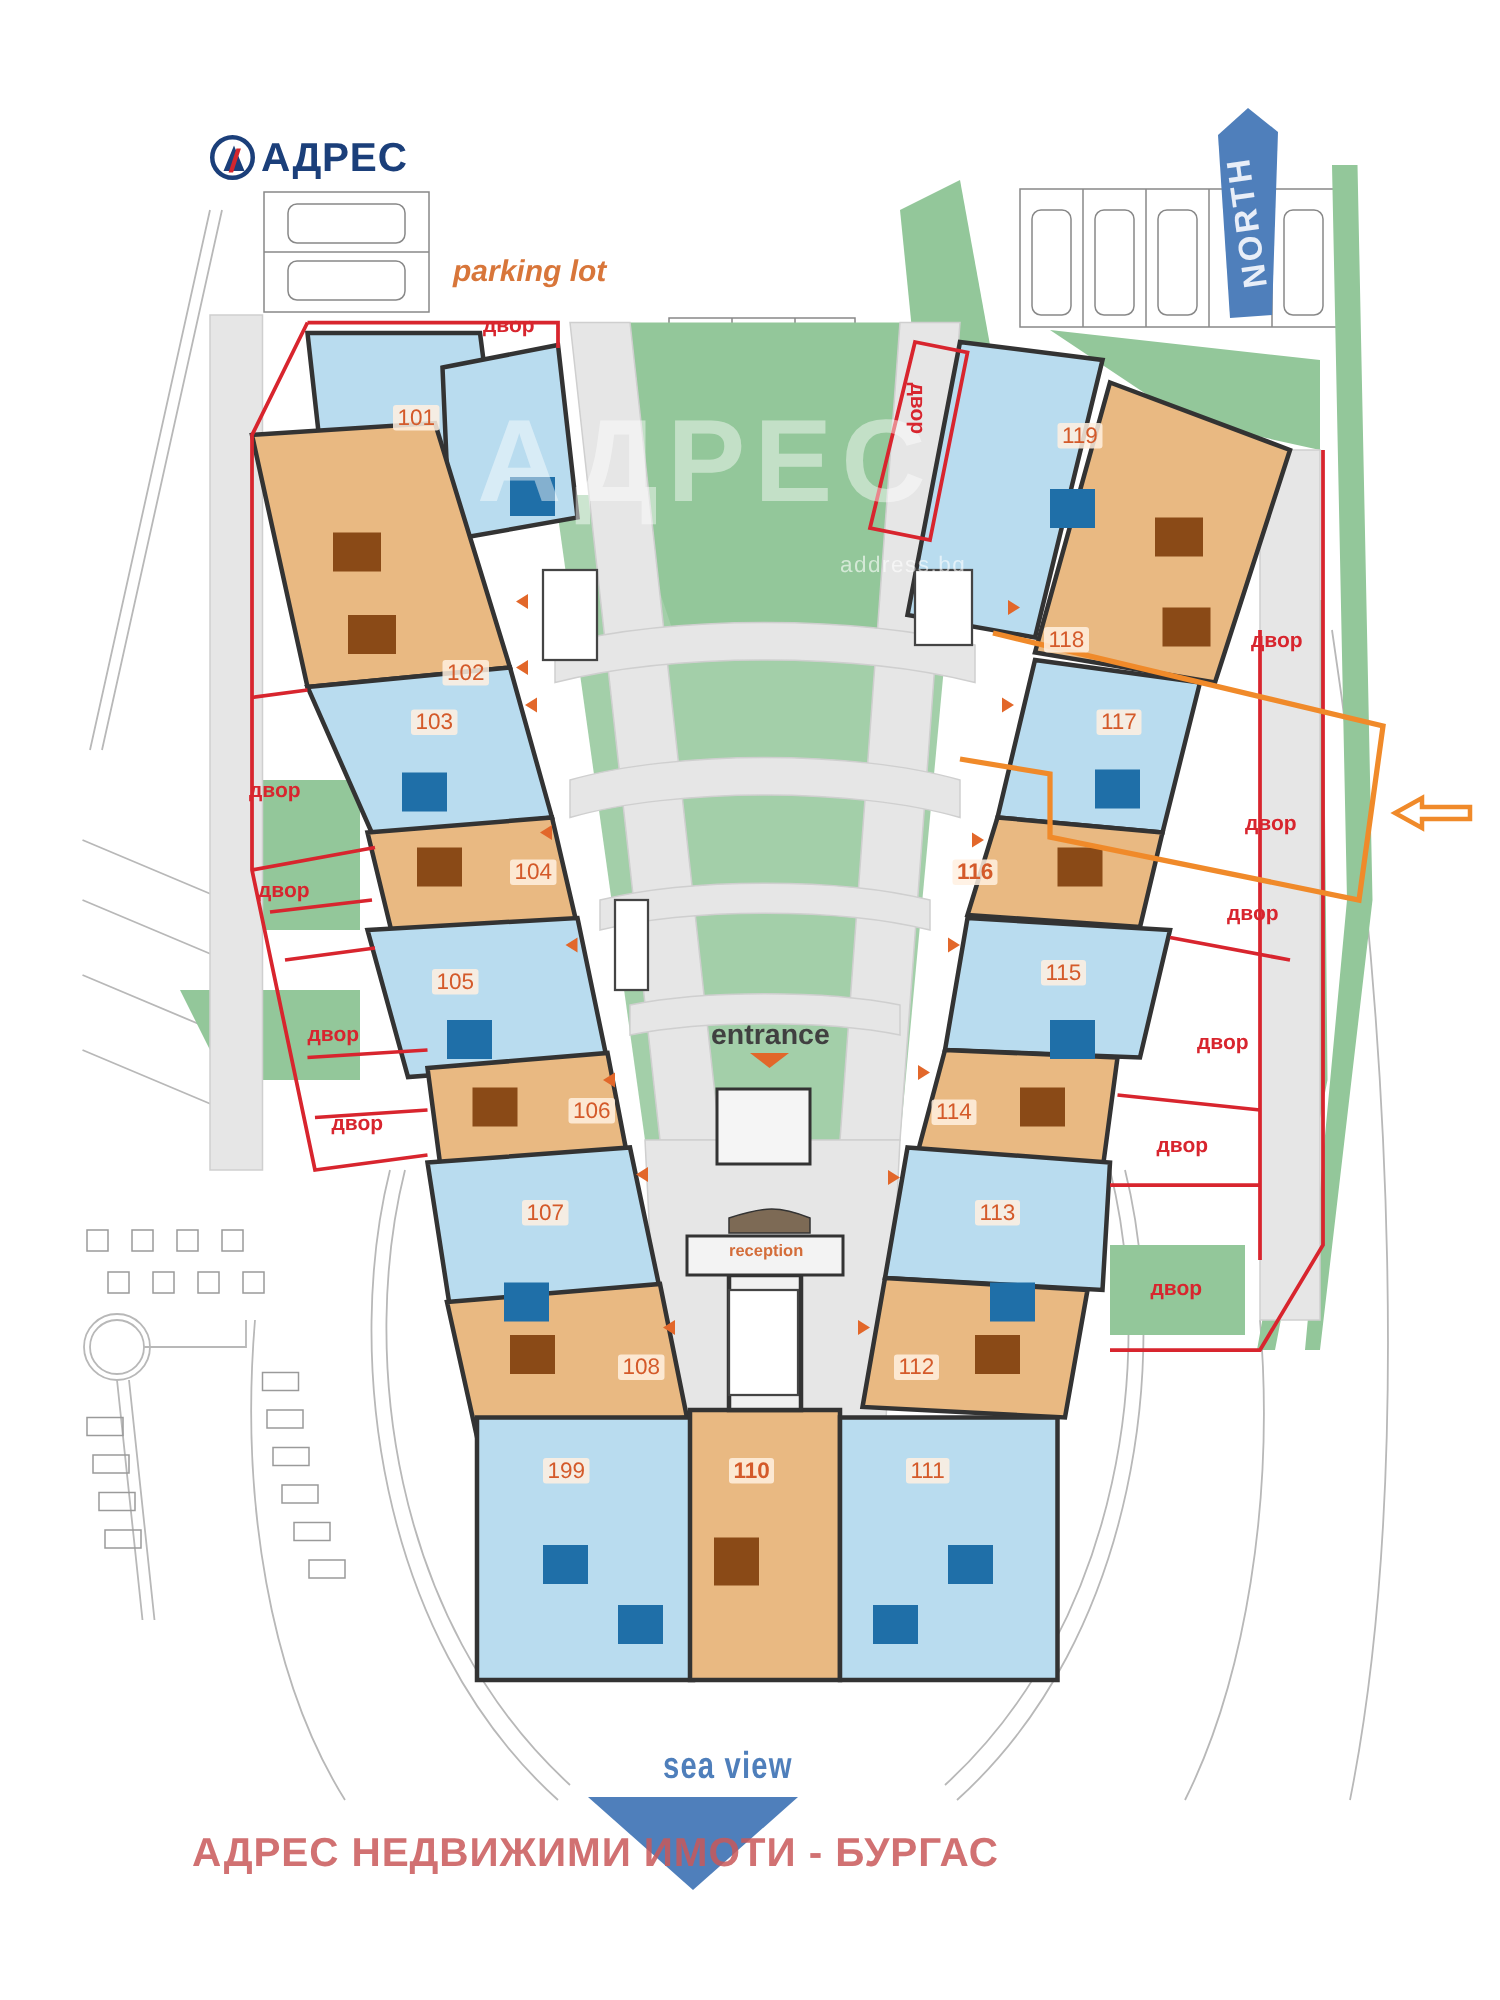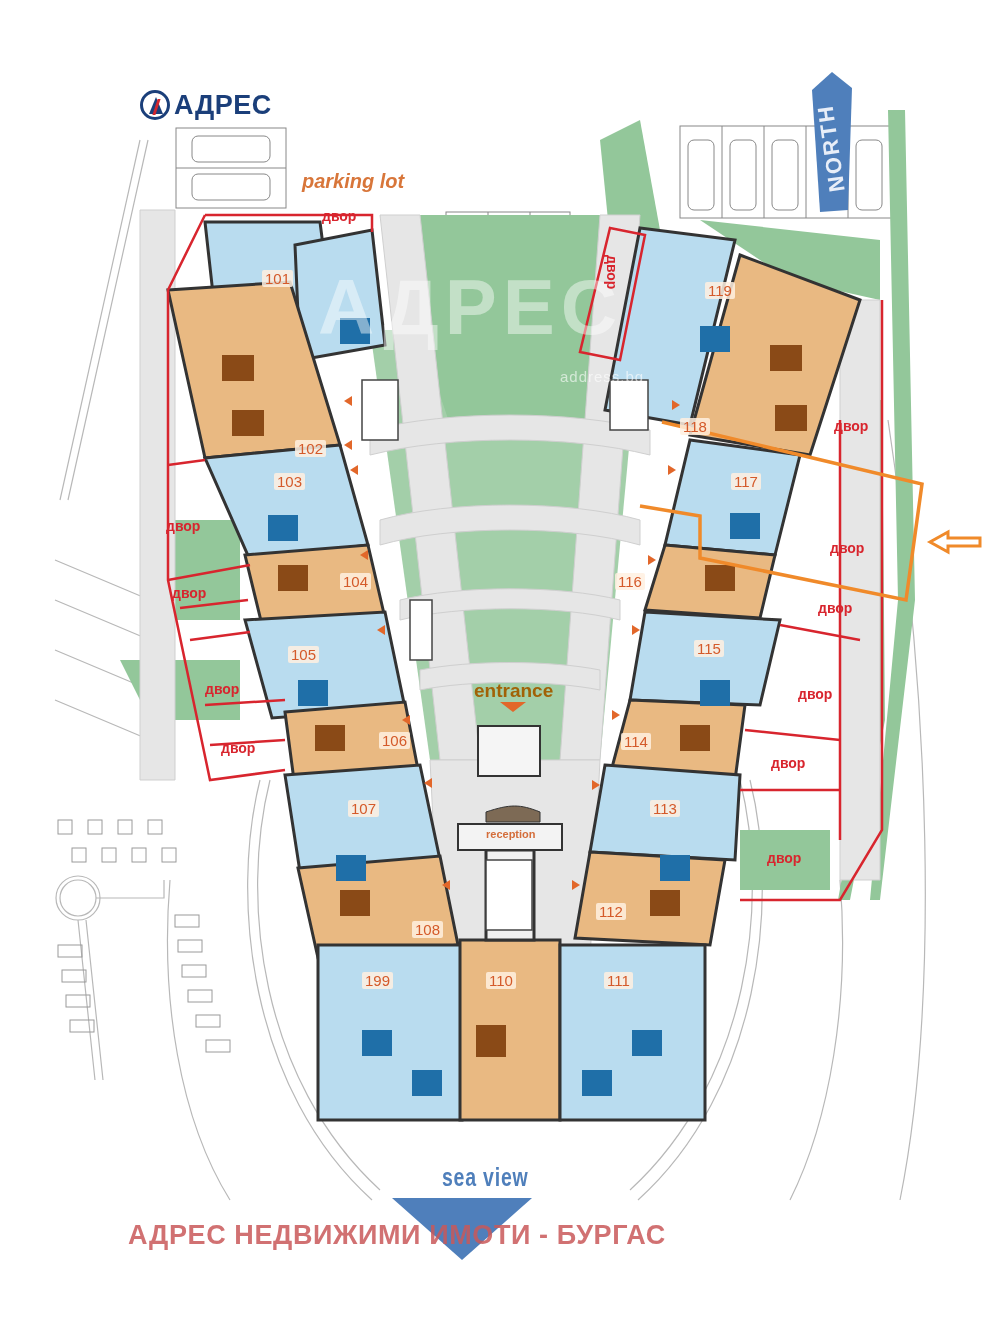--- a/index.html
+++ b/index.html
@@ -5,21 +5,21 @@
   html,body{margin:0;padding:0;background:#ffffff;}
   body{width:1000px;height:1333px;position:relative;overflow:hidden;font-family:"Liberation Sans",sans-serif;}
   #plan{position:absolute;left:0;top:0;width:1000px;height:1333px;}
   .logo{position:absolute;left:138px;top:86px;height:34px;display:flex;align-items:center;gap:4px;background:#fff;padding:2px 6px 2px 2px;}
   .logo-mark{width:30px;height:30px;border-radius:50%;border:3px solid #1b3f7a;box-sizing:border-box;position:relative;background:#fff;}
   .logo-mark:before{content:"";position:absolute;left:6px;top:4px;width:0;height:0;border-left:7px solid transparent;border-right:7px solid transparent;border-bottom:17px solid #1b3f7a;}
   .logo-mark:after{content:"";position:absolute;left:12px;top:6px;width:3px;height:16px;background:#d3262d;transform:skewX(-18deg);}
   .logo-text{font-weight:bold;font-size:27px;color:#1b3f7a;letter-spacing:0.5px;}
   .lbl{position:absolute;font-weight:bold;white-space:nowrap;}
   .parking{left:302px;top:170px;font-size:20px;color:#d8763a;font-style:italic;}
-  .entrance{left:474px;top:680px;font-size:19px;color:#a16207;}
+  .entrance{left:474px;top:680px;font-size:19px;color:#404040;}
   .reception{left:486px;top:828px;font-size:11px;color:#d46d3a;}
   .seaview{left:442px;top:1163px;font-size:25px;color:#4f7fbb;transform:scaleX(0.78);transform-origin:left;letter-spacing:1px;}
   .footer{left:128px;top:1220px;font-size:27px;color:#c9595a;opacity:0.85;letter-spacing:0.6px;}
   .dvor{position:absolute;font-size:14px;font-weight:bold;color:#d8252e;}
   .dvor.vert{transform:rotate(90deg);transform-origin:left top;}
   .unit{position:absolute;font-size:15px;color:#d45a2a;background:rgba(255,240,225,0.85);padding:0 3px;border-radius:2px;}
   .north{position:absolute;left:808px;top:70px;width:46px;height:148px;transform:rotate(-8deg);}
   .north-text{position:absolute;left:10px;top:34px;font-size:22px;font-weight:bold;color:#e8eef8;writing-mode:vertical-rl;transform:rotate(180deg);letter-spacing:2px;}
   .watermark{position:absolute;left:318px;top:262px;font-size:78px;font-weight:bold;color:rgba(255,255,255,0.45);letter-spacing:6px;}
   .watermark-sub{position:absolute;left:560px;top:368px;font-size:15px;color:rgba(255,255,255,0.6);letter-spacing:1px;}
@@ -266,25 +266,25 @@
   </div>
 <div class="dvor vert" id="yard-vert" style="left: 620px; top: 255px;">двор</div>
 <div id="units">
     <div class="unit" style="left: 262px; top: 270px;">101</div>
     <div class="unit" style="left: 295px; top: 418px; margin-top: 22px;">102</div>
     <div class="unit" style="left: 274px; top: 473px;">103</div>
     <div class="unit" style="left: 340px; top: 573px;">104</div>
     <div class="unit" style="left: 288px; top: 646px;">105</div>
     <div class="unit" style="left: 379px; top: 732px;">106</div>
     <div class="unit" style="left: 348px; top: 800px;">107</div>
-    <div class="unit" style="left: 412px; top: 903px; margin-top: 18px;">108</div>
+    <div class="unit" style="left: 412px; top: 903px;">108</div>
     <div class="unit" style="left: 362px; top: 972px;">199</div>
-    <div class="unit" style="left: 486px; top: 972px;">110</div>
+    <div class="unit" style="left: 486px; top: 972px; font-weight: bold;">110</div>
     <div class="unit" style="left: 604px; top: 972px;">111</div>
     <div class="unit" style="left: 596px; top: 903px;">112</div>
     <div class="unit" style="left: 650px; top: 800px;">113</div>
     <div class="unit" style="left: 621px; top: 733px;">114</div>
     <div class="unit" style="left: 694px; top: 640px;">115</div>
-    <div class="unit" style="left: 615px; top: 573px;">116</div>
+    <div class="unit" style="left: 635px; top: 573px; font-weight: bold;">116</div>
     <div class="unit" style="left: 731px; top: 473px;">117</div>
-    <div class="unit" style="left: 680px; top: 418px;">118</div>
+    <div class="unit" style="left: 696px; top: 418px;">118</div>
     <div class="unit" style="left: 705px; top: 282px;">119</div>
   </div>
 
 </body></html>

